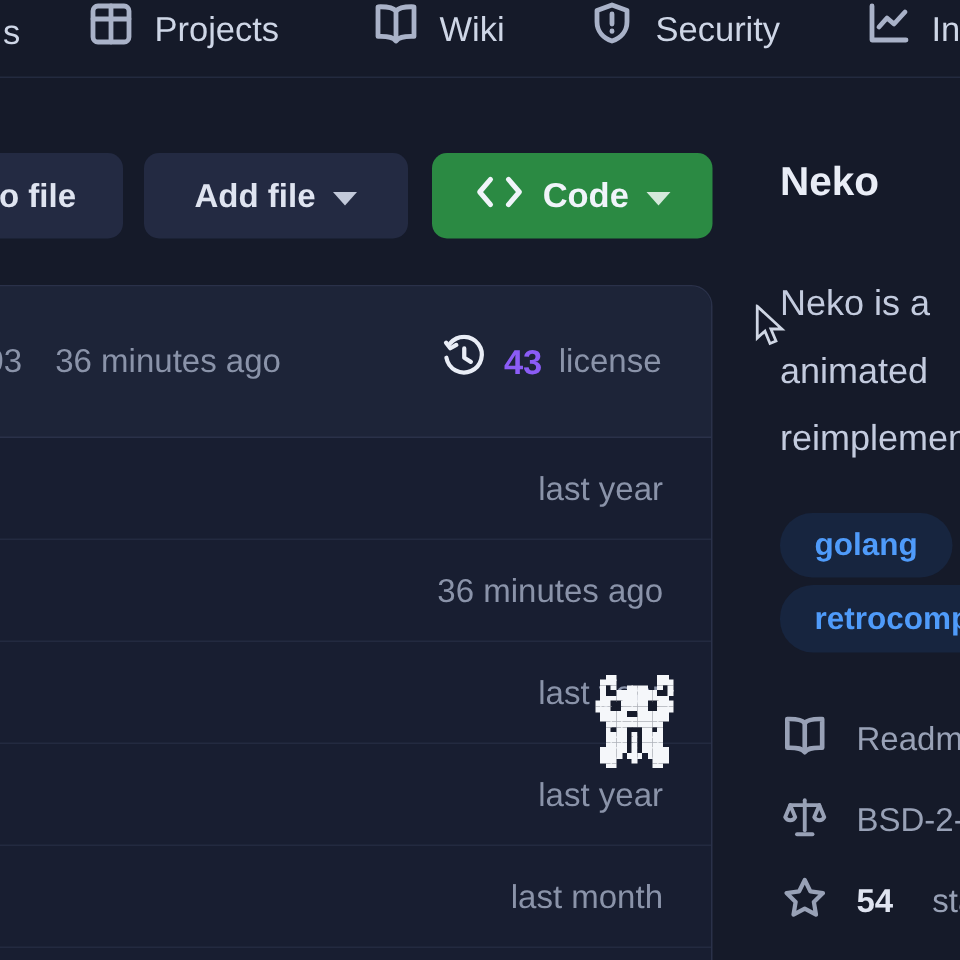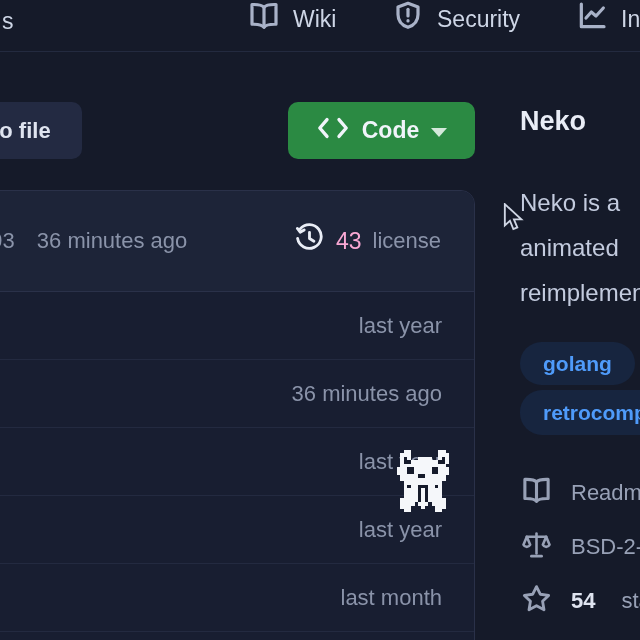--- a/index.html
+++ b/index.html
@@ -27,21 +27,21 @@
   
   .file-panel { position:absolute; left:-40px; top:190px; width:515px; height:470px;
     background:#181e31; border:1.5px solid #2a3149; border-radius:0 14px 0 0; overflow:hidden; }
   .commit-bar { height:101px; background:#1d2438; border-bottom:1.5px solid #2a3149;
     display:flex; align-items:center; justify-content:space-between;
     padding:0 33px 0 28px; }
   .commit-left { display:flex; align-items:center; gap:22px; font-size:22px; color:#8a93a9; }
   .commit-right { display:flex; align-items:center; gap:11px; font-size:22px;
     color:#8a93a9; cursor:pointer; }
   .commit-right svg { stroke:#e9edf6; }
-  .commit-count { color:#f9a8d4; font-weight:400; font-size:23px; }
+  .commit-count { color:#8b5cf6; font-weight:700; font-size:23px; }
   .file-row { height:68px; border-bottom:1.5px solid #232a40; display:flex;
     align-items:center; justify-content:flex-end; padding-right:32px;
     color:#8a93a9; font-size:22px; cursor:pointer; }
   
   .about-title { position:absolute; left:520px; top:106px; font-size:27px;
     font-weight:700; color:#e9edf6; }
   .about-desc { position:absolute; left:520px; top:180px; font-size:24px;
     line-height:45px; color:#c3cbde; white-space:nowrap; }
   .topic-row1 { position:absolute; left:520px; top:342px; display:flex; gap:17px; }
   .topic-row2 { position:absolute; left:520px; top:390px; display:flex; }
@@ -60,20 +60,30 @@
   svg.icon { fill:none; stroke-width:2.4; stroke-linecap:round; stroke-linejoin:round; }
 </style>
 </head>
 <body>
 
 <div class="screen">
 
   <div class="topnav">
     <span class="nav-partial">s</span>
 
+    <div class="nav-item" style="left:58px">
+      <span>
+        <svg class="icon" width="32" height="32" viewBox="0 0 24 24">
+          <rect x="3" y="3" width="18" height="18" rx="2.5"></rect>
+          <line x1="3" y1="9.5" x2="21" y2="9.5"></line>
+          <line x1="12" y1="3" x2="12" y2="21"></line>
+        </svg>
+      </span>
+      <span>Projects</span>
+    </div>
 
     <div class="nav-item" style="left:248px">
       <span>
         <svg class="icon" width="32" height="32" viewBox="0 0 24 24">
           <path d="M12 5.5C10.8 4 8.9 3.2 3 3.4v14.8c5.9-.2 7.8.6 9 2.3 1.2-1.7 3.1-2.5 9-2.3V3.4c-5.9-.2-7.8.6-9 2.1z"></path>
           <line x1="12" y1="5.5" x2="12" y2="20"></line>
         </svg>
       </span>
       <span>Wiki</span>
     </div>
@@ -97,20 +107,24 @@
         </svg>
       </span>
       <span>Insights</span>
     </div>
   </div>
 
   <div class="btn" style="left:-76px; width:158px;">
     <span>Go to file</span>
   </div>
 
+  <div class="btn" style="left:96px; width:176px;">
+    <span>Add file</span>
+    <span class="caret"></span>
+  </div>
 
   <div class="btn btn-green" style="left:288px; width:187px;">
     <span>
       <svg class="icon" width="34" height="24" viewBox="0 0 28 20" style="stroke:#f0f4fa; stroke-width:2.8">
         <path d="M9 3l-6 7 6 7"></path>
         <path d="M19 3l6 7-6 7"></path>
       </svg>
     </span>
     <span style="font-size:23px">Code</span>
     <span class="caret"></span>

